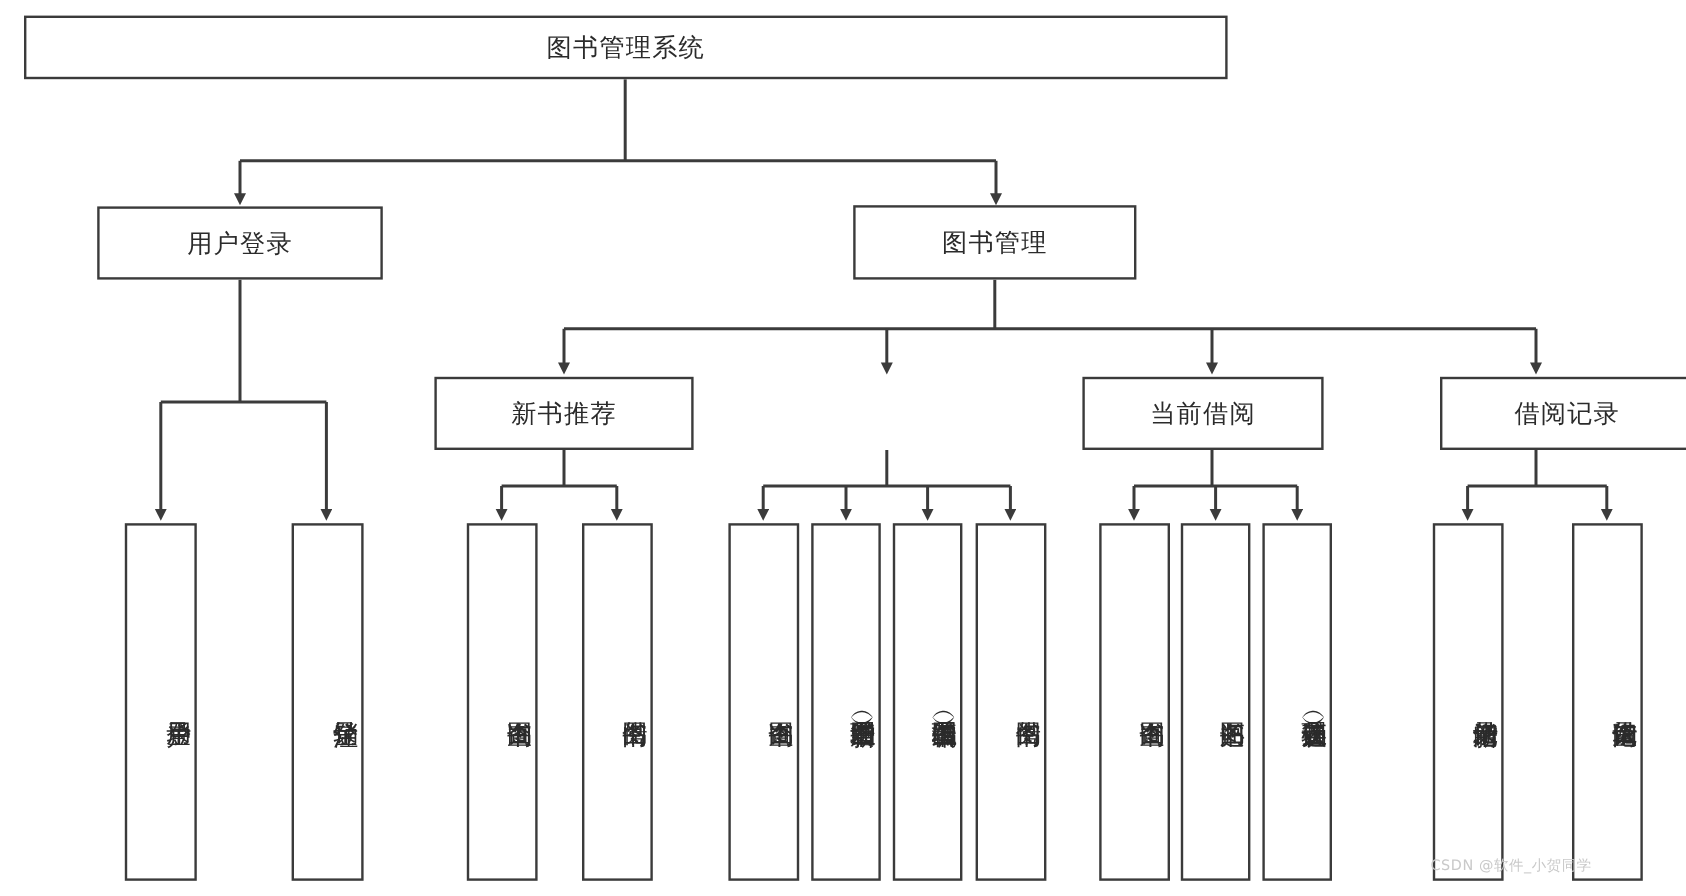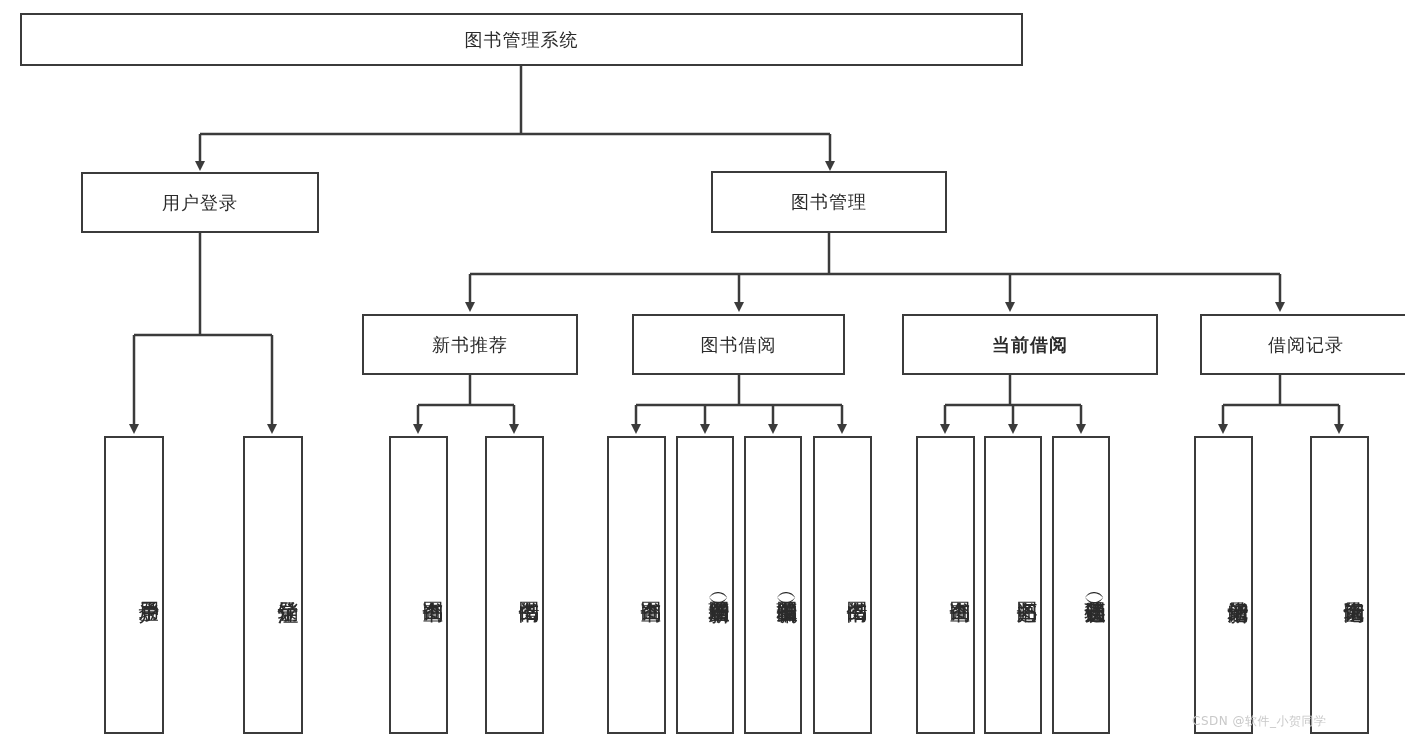--- a/index.html
+++ b/index.html
@@ -1,21 +1,21 @@
 <!DOCTYPE html>
 <html><head>
 <meta charset="utf-8">
 <style>
   html,body{margin:0;padding:0;background:#ffffff;}
   body{font-family:"DejaVu Sans","Liberation Sans",sans-serif;}
   #stage{position:relative;width:1405px;height:747px;background:#ffffff;overflow:hidden;}
   #wires{position:absolute;left:0;top:0;width:1405px;height:747px;}
   .node{position:absolute;box-sizing:border-box;border:2.5px solid #3b3b3b;background:#ffffff;
         display:flex;align-items:center;justify-content:center;color:#2b2b2b;}
-  .node.h{font-size:18px;letter-spacing:1px;text-align:right;}
+  .node.h{font-size:21px;letter-spacing:1px;text-align:right;}
   .node.v{writing-mode:vertical-rl;text-orientation:upright;font-size:21px;line-height:1.25;
           padding-top:6px;padding-bottom:6px;align-items:flex-start;justify-content:center;}
   #watermark{position:absolute;left:1192px;top:713px;font-size:12px;color:#c9c9c9;white-space:nowrap;
              letter-spacing:0.5px;}
 </style>
 </head>
 <body>
 
 <div id="stage">
 
@@ -68,22 +68,21 @@
       <path d="M1339,405 L1339,425" marker-end="url(#arrow)"></path>
     </g>
   </svg>
 
   <div class="node h" id="n-root" style="left: 20px; top: 13px; width: 1003px; height: 53px;">图书管理系统</div>
 
   <div class="node h" id="n-l2-0" style="left: 81px; top: 172px; width: 238px; height: 61px;">用户登录</div>
   <div class="node h" id="n-l3-0" style="left: 362px; top: 314px; width: 216px; height: 61px;">新书推荐</div>
 
   <div class="node h" id="n-l2-1" style="left: 711px; top: 171px; width: 236px; height: 62px;">图书管理</div>
-  <div class="node h" id="n-l3-1" style="left: 632px; top: 314px; width: 213px; height: 61px;">图书借阅</div>
-  <div class="node h" id="n-l3-2" style="left: 902px; top: 314px; width: 256px; height: 61px; font-weight: bold;">当前借阅</div>
+  <div class="node h" id="n-l3-2" style="left: 902px; top: 314px; width: 201px; height: 61px;">当前借阅</div>
   <div class="node h" id="n-l3-3" style="left: 1200px; top: 314px; width: 212px; height: 61px;">借阅记录</div>
 
   <div class="node v" id="n-lf-0" style="left: 104px; top: 436px; width: 60px; height: 298px;">用户登录</div>
   <div class="node v" id="n-lf-1" style="left: 243px; top: 436px; width: 60px; height: 298px;">注销登录</div>
   <div class="node v" id="n-lf-2" style="left: 389px; top: 436px; width: 59px; height: 298px;">查询图书</div>
   <div class="node v" id="n-lf-3" style="left: 485px; top: 436px; width: 59px; height: 298px;">借阅图书</div>
   <div class="node v" id="n-lf-4" style="left: 607px; top: 436px; width: 59px; height: 298px;">查询图书</div>
   <div class="node v" id="n-lf-5" style="left: 676px; top: 436px; width: 58px; height: 298px;">新增图书（管理员）</div>
   <div class="node v" id="n-lf-6" style="left: 744px; top: 436px; width: 58px; height: 298px;">编辑图书（管理员）</div>
   <div class="node v" id="n-lf-7" style="left: 813px; top: 436px; width: 59px; height: 298px;">借阅图书</div>

